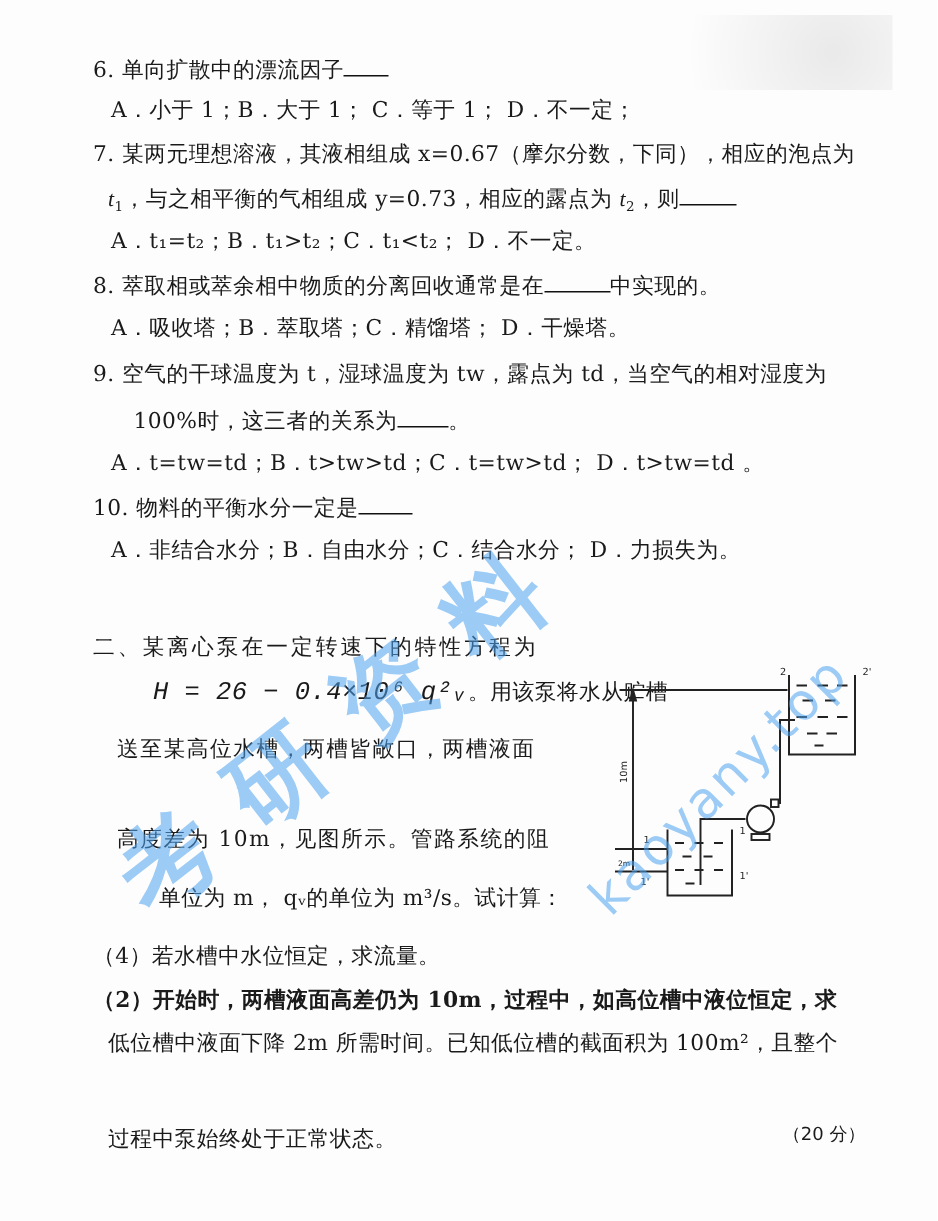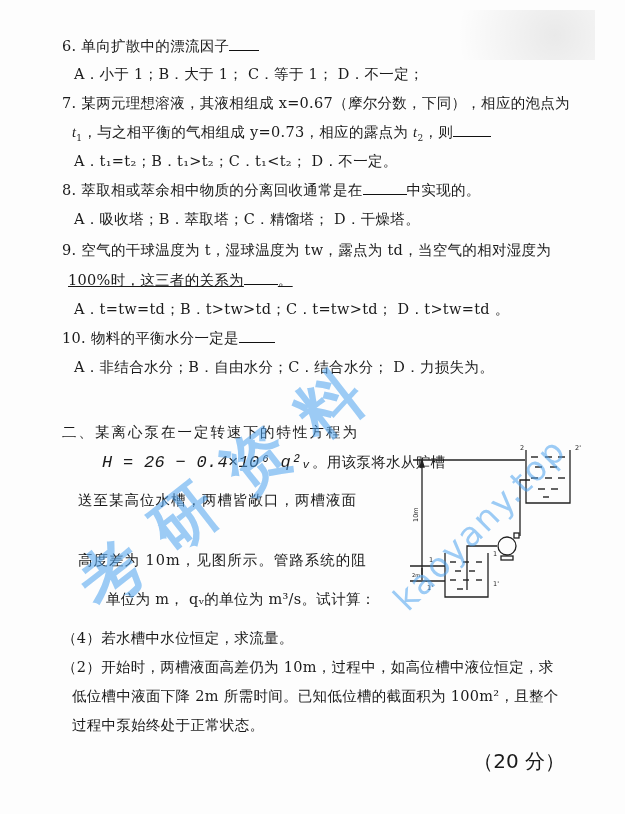--- a/index.html
+++ b/index.html
@@ -13,21 +13,21 @@
   .formula { font-family: Liberation Mono, monospace; font-size: 17px; margin-left: 24px; }
   .sum { font-size: 22px; vertical-align: -3px; }
   .diagram { position: absolute; left: 405px; top: 440px; width: 200px; height: 165px; }
   .watermark { position: absolute; pointer-events: none; color: #4da3ef; opacity: 0.55;
                font-family: "DejaVu Sans", sans-serif; }
   .wm-cn { left: 60px; top: 240px; font-size: 64px; font-weight: bold; transform: rotate(-38deg);
            transform-origin: left top; letter-spacing: 28px; top: 560px; }
   .wm-url { left: 385px; top: 590px; font-size: 34px; transform: rotate(-45deg); transform-origin: left top; letter-spacing: 2px; }
   .noise { position: absolute; left: 395px; top: 10px; width: 200px; height: 50px;
            background: radial-gradient(circle at 80% 50%, rgba(0,0,0,0.08), transparent 60%); }
-  .score { position: absolute; right: 60px; top: 748px; font-size: 20px; font-family: "DejaVu Sans", sans-serif; }
+  .score { position: absolute; right: 48px; top: 748px; font-size: 12px; font-family: "DejaVu Sans", sans-serif; }
 </style>
 </head>
 <body>
 
 <div class="page">
 
   <div class="noise"></div>
 
   <div class="line" style="left:62px;top:36px;">
     <span>6.</span>
@@ -47,43 +47,43 @@
   <div class="line" style="left:62px;top:180px;">
     <span>8.</span>
     <span>萃取相或萃余相中物质的分离回收通常是在</span><span class="blank" style="width:44px;"></span><span>中实现的。</span>
   </div>
   <div class="line" style="left:74px;top:209px;">A．吸收塔；B．萃取塔；C．精馏塔；   D．干燥塔。</div>
 
   <div class="line" style="left:62px;top:240px;">
     <span>9.</span>
     <span>空气的干球温度为 t，湿球温度为 tw，露点为 td，当空气的相对湿度为</span>
   </div>
-  <div class="line" style="left:68px;top:270px;text-decoration:underline;">
+  <div class="line" style="left:89px;top:270px;">
     <span>100%时，这三者的关系为</span><span class="blank" style="width:34px;"></span><span>。</span>
   </div>
   <div class="line" style="left:74px;top:299px;">A．t=tw=td；B．t&gt;tw&gt;td；C．t=tw&gt;td；  D．t&gt;tw=td 。</div>
 
   <div class="line" style="left:62px;top:328px;">
     <span>10.</span>
     <span>物料的平衡水分一定是</span><span class="blank" style="width:36px;"></span>
   </div>
   <div class="line" style="left:74px;top:357px;">A．非结合水分；B．自由水分；C．结合水分；   D．力损失为。</div>
 
   <div class="line" style="left:62px;top:422px;letter-spacing:2px;">二、某离心泵在一定转速下的特性方程为</div>
   <div class="line" style="left:78px;top:452px;">
     <span class="formula it">H = 26 − 0.4×10⁶ q²ᵥ</span><span>。用该泵将水从贮槽</span>
   </div>
   <div class="line" style="left:78px;top:490px;letter-spacing:1px;">送至某高位水槽，两槽皆敞口，两槽液面</div>
   <div class="line" style="left:78px;top:520px;letter-spacing:1px;margin-top:30px;">高度差为 10m，见图所示。管路系统的阻</div>
   <div class="line" style="left:94px;top:589px;margin-left:12px;">单位为 m，  qᵥ的单位为 m³/s。试计算：</div>
 
   <div class="line" style="left:62px;top:628px;">（4）若水槽中水位恒定，求流量。</div>
-  <div class="line" style="left:62px;top:657px;">（2）开始时，两槽液面高差仍为 10m，过程中，如高位槽中液位恒定，求</div>
+  <div class="line" style="left:62px;top:657px;font-weight:bold;">（2）开始时，两槽液面高差仍为 10m，过程中，如高位槽中液位恒定，求</div>
   <div class="line" style="left:72px;top:686px;">低位槽中液面下降 2m 所需时间。已知低位槽的截面积为 100m²，且整个</div>
-  <div class="line" style="left:72px;top:715px;">过程中泵始终处于正常状态。</div>
+  <div class="line" style="left:72px;top:750px;">过程中泵始终处于正常状态。</div>
 
   <div class="score">（20 分）</div>
 
   <svg class="diagram" viewBox="0 0 200 165">
     <g stroke="#222" stroke-width="1.3" fill="none">
 
       <line x1="8" y1="20" x2="120" y2="20"></line>
 
       <line x1="17" y1="20" x2="17" y2="135"></line>
       <polygon points="17,20 15,27 19,27" fill="#222"></polygon>

